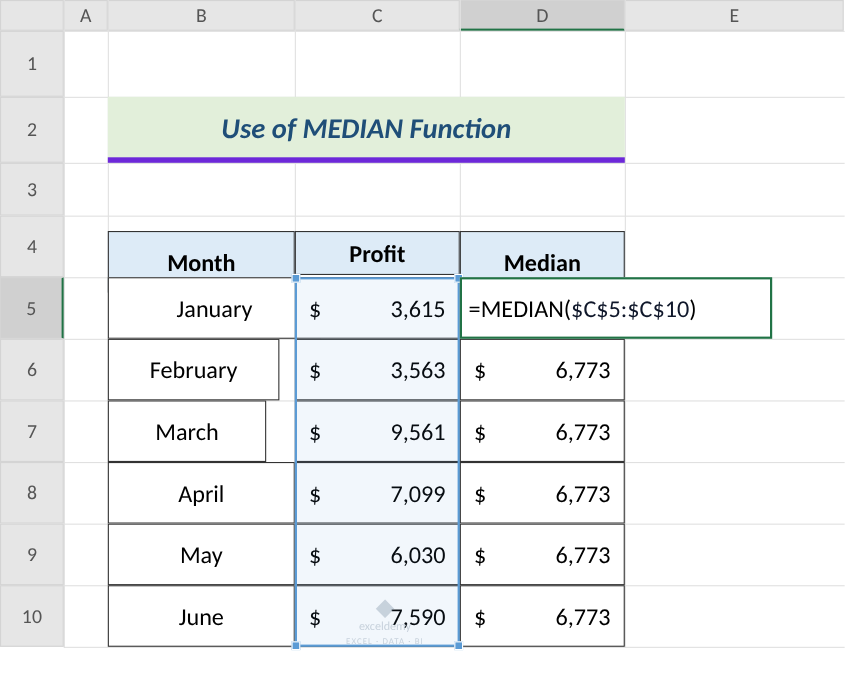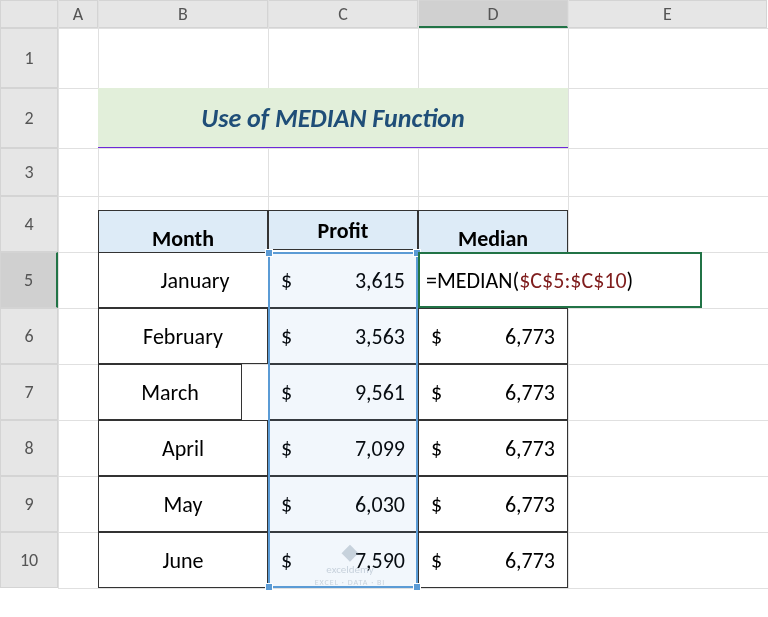--- a/index.html
+++ b/index.html
@@ -35,21 +35,21 @@
     .title-cell {
       position: absolute;
       background: #e2efda;
       display: flex;
       align-items: center;
       justify-content: center;
       font-size: 26px;
       font-weight: bold;
       color: #1f4e78;
       font-style: italic;
-      border-bottom: 1px solid #6d28d9;
+      border-bottom: 5px solid #6d28d9;
     }
     .tbl-header {
       background: #ddebf7;
       font-weight: bold;
       font-size: 22px;
       display: flex;
       align-items: center;
       justify-content: center;
       border: 1px solid #333;
       position: absolute;
@@ -87,21 +87,21 @@
       position: absolute;
       background: #fff;
       border: 2px solid #217346;
       font-size: 22px;
       display: flex;
       align-items: center;
       padding: 0 6px;
       white-space: nowrap;
     }
     .formula-overlay .fn { color: #000; }
-    .formula-overlay .ref { color: #7f1d1d; }
+    .formula-overlay .ref { color: #0f172a; }
     .formula-overlay .eq { color: #000; }
     .formula-overlay .paren { color: #000; }
     
     .watermark {
       position: absolute;
       color: rgba(120,140,160,0.35);
       font-size: 11px;
       text-align: center;
       pointer-events: none;
       line-height: 1.1;
@@ -155,21 +155,21 @@
 <div class="tbl-header" style="left:268px;top:196px;width:150px;height:40px">Profit</div>
 <div class="tbl-header" style="left:418px;top:196px;width:150px;height:56px">Median</div>
 
 <div class="tbl-cell month" style="left:98px;top:252px;width:194px;height:56px">January</div>
 <div class="tbl-cell money" style="left:268px;top:252px;width:150px;height:56px">
     <span class="dollar">$</span>
     <span class="amount">3,615</span>
   </div>
 <div class="tbl-cell money" style="left:418px;top:252px;width:150px;height:56px"></div>
 
-<div class="tbl-cell month" style="left:98px;top:308px;width:170px;height:56px">February</div>
+<div class="tbl-cell month" style="left:98px;top:308px;width:156px;height:56px">February</div>
 <div class="tbl-cell money" style="left:268px;top:308px;width:150px;height:56px">
     <span class="dollar">$</span>
     <span class="amount">3,563</span>
   </div>
 <div class="tbl-cell money" style="left:418px;top:308px;width:150px;height:56px">
     <span class="dollar">$</span>
     <span class="amount">6,773</span>
   </div>
 
 <div class="tbl-cell month" style="left:98px;top:364px;width:144px;height:56px">March</div>

